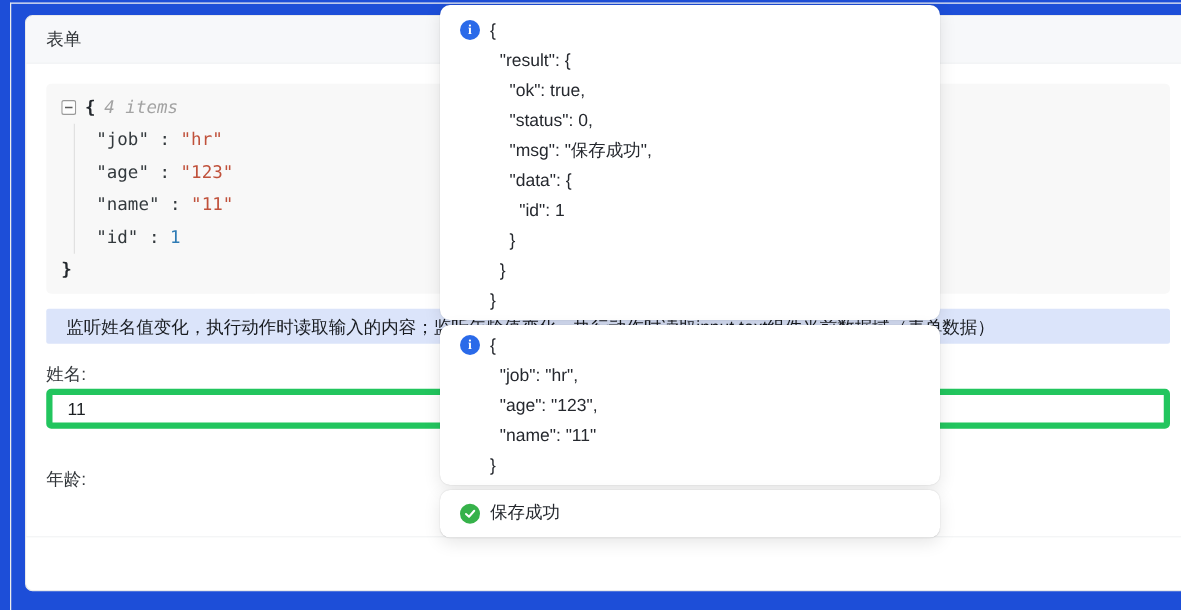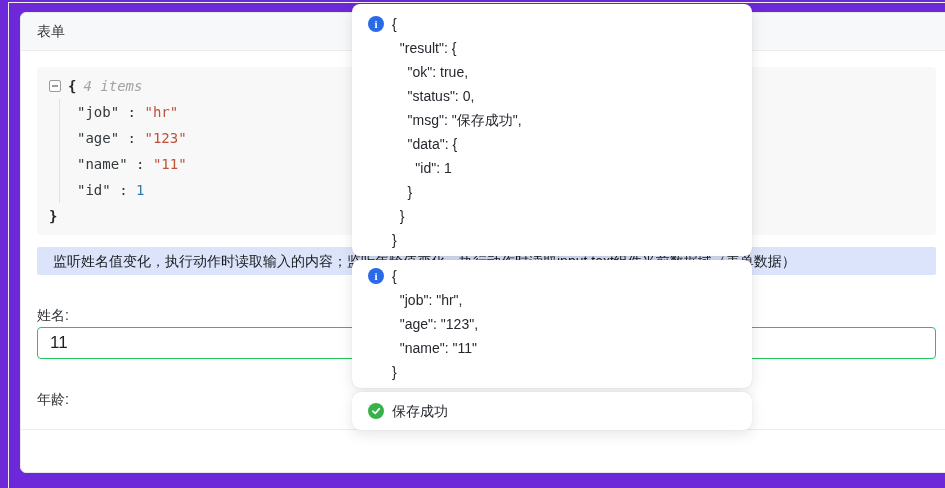--- a/index.html
+++ b/index.html
@@ -1,18 +1,18 @@
 <!DOCTYPE html>
 <html><head>
 <meta charset="utf-8">
 <style>
   * { margin:0; padding:0; box-sizing:border-box; }
   html,body { width:945px; height:488px; overflow:hidden; background:#fff;
     font-family:"Liberation Sans", sans-serif; }
-  .page { position:relative; width:945px; height:488px; background:#6d28d9; }
+  .page { position:relative; width:945px; height:488px; background:#1d4ed8; }
   .outer-edge { position:absolute; left:8px; top:2px; bottom:0; right:0;
     border-left:1px solid #ececec; border-top:1px solid #f2f2f2; }
 
   
   .card { position:absolute; left:20px; top:12px; width:933px; height:461px;
     background:#fff; border:1px solid #e8e9eb; border-radius:6px;
     display:flex; flex-direction:column; }
   .card-header { height:38px; flex:0 0 38px; background:#f7f8fa;
     border-bottom:1px solid #ebedf0; border-radius:6px 6px 0 0;
     display:flex; align-items:center; padding:0 16px;
@@ -35,38 +35,38 @@
   .jv-colon { color:#33393d; white-space:pre; }
   .val-string { color:#c0513b; }
   .val-number { color:#2e7bb4; }
 
   
   .notice { margin-top:12px; background:#dbe4fa; color:#181b20; font-size:14px;
     line-height:20px; padding:4px 16px; border-radius:2px; height:28px;
     white-space:nowrap; overflow:hidden; }
 
   
-  .field { margin-top:30px; }
+  .field { margin-top:14px; }
   .field + .field { margin-top:30px; }
   .field-label { font-size:14px; color:#32363a; line-height:20px; margin-bottom:2px; }
-  .field-input { width:100%; height:32px; border:1px solid #22c55e; border-radius:4px;
-    padding:0 12px; font-size:17px; color:#1c1f23; background:#fff; outline:none;
+  .field-input { width:100%; height:32px; border:5px solid #22c55e; border-radius:4px;
+    padding:0 12px; font-size:14px; color:#1c1f23; background:#fff; outline:none;
     font-family:"Liberation Sans", sans-serif; }
 
   
   .toast-stack { position:absolute; left:352px; top:4px; width:400px; }
   .toast { background:#fff; border-radius:8px; margin-bottom:4px;
     box-shadow:0 0 1px rgba(0,0,0,.18), 0 4px 14px rgba(0,0,0,.10);
     display:flex; align-items:flex-start; gap:8px; }
   .toast-1 { padding:8px 16px 4px 16px; }
   .toast-2 { padding:4px 16px 4px 16px; }
   .toast-3 { padding:7px 16px; align-items:center; }
   .toast pre { font-family:"Liberation Sans", sans-serif; font-size:14px;
     line-height:24px; color:#25282e; white-space:pre; }
-  .toast-msg { font-size:14px; color:#25282e; line-height:24px; }
+  .toast-msg { font-size:14px; color:#25282e; line-height:24px;font-family:Liberation Serif, serif; }
   .icon-circle { width:16px; height:16px; border-radius:50%; flex:0 0 16px;
     display:flex; align-items:center; justify-content:center; margin-top:4px; }
   .icon-info { background:#2a6ae9; color:#fff; font-size:11px; font-weight:bold;
     font-family:"Liberation Serif", serif; }
   .icon-success { background:#36b24a; margin-top:0; }
 
   
   .watermark { position:absolute; right:4px; bottom:13px; font-size:21px;
     color:#d0d0d0; letter-spacing:1px; }
 </style>

